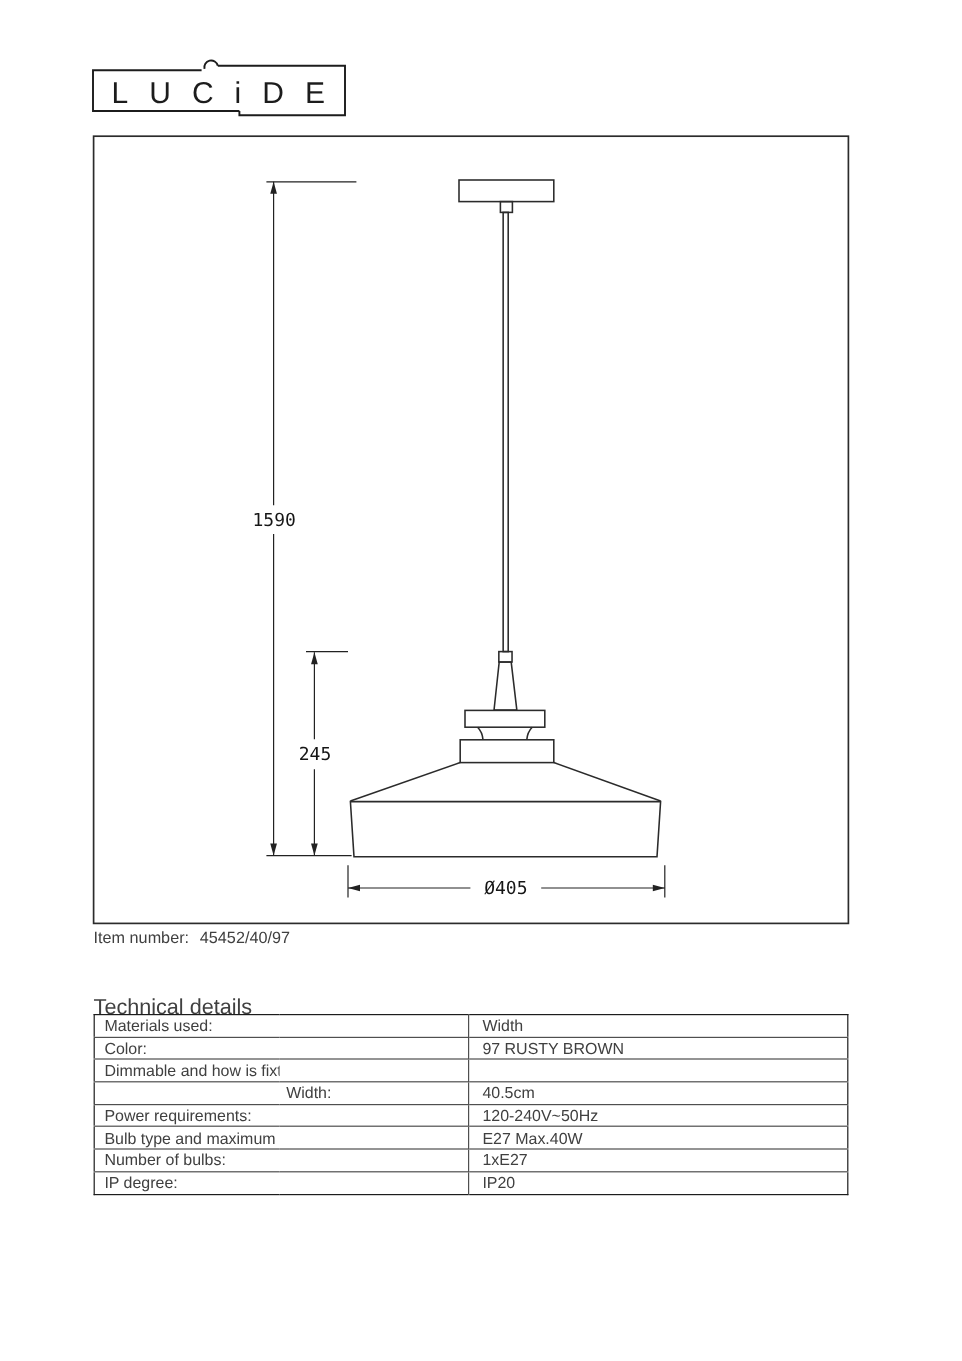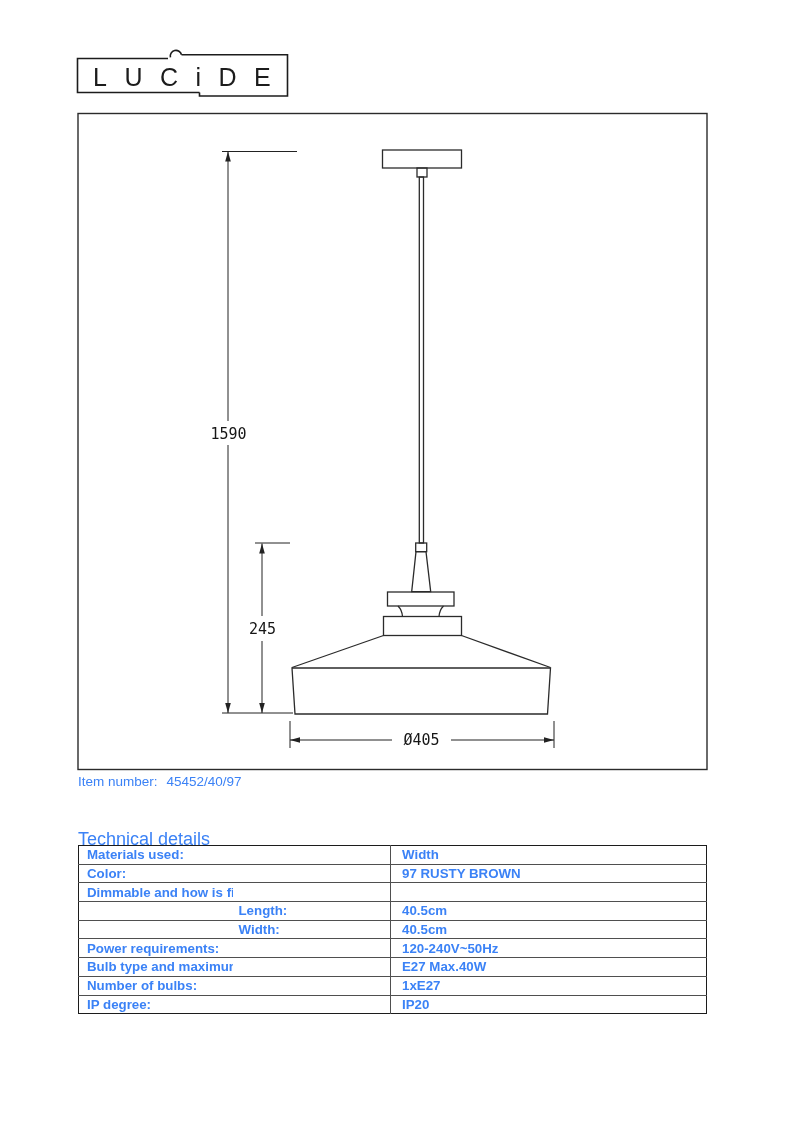--- a/index.html
+++ b/index.html
@@ -1,19 +1,19 @@
 <!DOCTYPE html>
 <html><head>
 <meta charset="utf-8">
 <style>
   html,body { margin:0; padding:0; background:#e8e8e8; }
   .page {
     position:relative; width:802px; height:1134px; margin:0 auto;
     background:#ffffff; overflow:hidden;
-    font-family:"Liberation Sans", sans-serif; color:#3b82f6;
+    font-family:"Liberation Sans", sans-serif; color:#404040;
   }
   svg.overlay { position:absolute; left:0; top:0; }
   .lineart { fill:none; stroke:#2b2b2b; stroke-width:1.3px; }
   .dimline { fill:none; stroke:#222222; stroke-width:1px; }
   .dimarrow { fill:#222222; stroke:none; }
   .dimtext {
     font-family:"DejaVu Sans Mono", monospace; font-size:15px;
     fill:#161616; text-anchor:middle;
   }
   .logoline { fill:none; stroke:#1c1c1c; stroke-width:1.6px; }
@@ -21,21 +21,20 @@
     font-family:"Liberation Sans", sans-serif; font-size:25px;
     letter-spacing:17.5px; fill:#1c1c1c;
   }
   .itemline { position:absolute; left:78px; top:774px; font-size:13.5px; }
   .itemline .val { margin-left:9px; }
   .techtitle { position:absolute; left:78px; top:829px; font-size:18px; }
   table.spec {
     position:absolute; left:78px; top:845px; width:629px;
     border-collapse:collapse; table-layout:fixed;
     border:1.5px solid #1c1c1c;
-    font-weight:bold;
   }
   table.spec td {
     height:17.7px; font-size:13.3px; line-height:1; vertical-align:middle;
     padding:0 4px 0 8px; border-top:1px solid #4f4f4f;
     overflow:hidden; white-space:nowrap;
   }
   table.spec tr:first-child td { border-top:none; }
   table.spec td.c2 { padding-left:6px; }
   table.spec td.c3 { border-left:1px solid #4f4f4f; padding-left:11px; }
 </style>
@@ -123,25 +122,20 @@
         <td class="c2"></td>
         <td class="c3">97 RUSTY BROWN</td>
       </tr>
       <tr>
         <td class="c1">Dimmable and how is fixture dimmable</td>
         <td class="c2"></td>
         <td class="c3"></td>
       </tr>
       <tr>
         <td class="c1"></td>
-        <td class="c2">Length:</td>
-        <td class="c3">40.5cm</td>
-      </tr>
-      <tr>
-        <td class="c1"></td>
         <td class="c2">Width:</td>
         <td class="c3">40.5cm</td>
       </tr>
       <tr>
         <td class="c1">Power requirements:</td>
         <td class="c2"></td>
         <td class="c3">120-240V~50Hz</td>
       </tr>
       <tr>
         <td class="c1">Bulb type and maximum wattage:</td>

